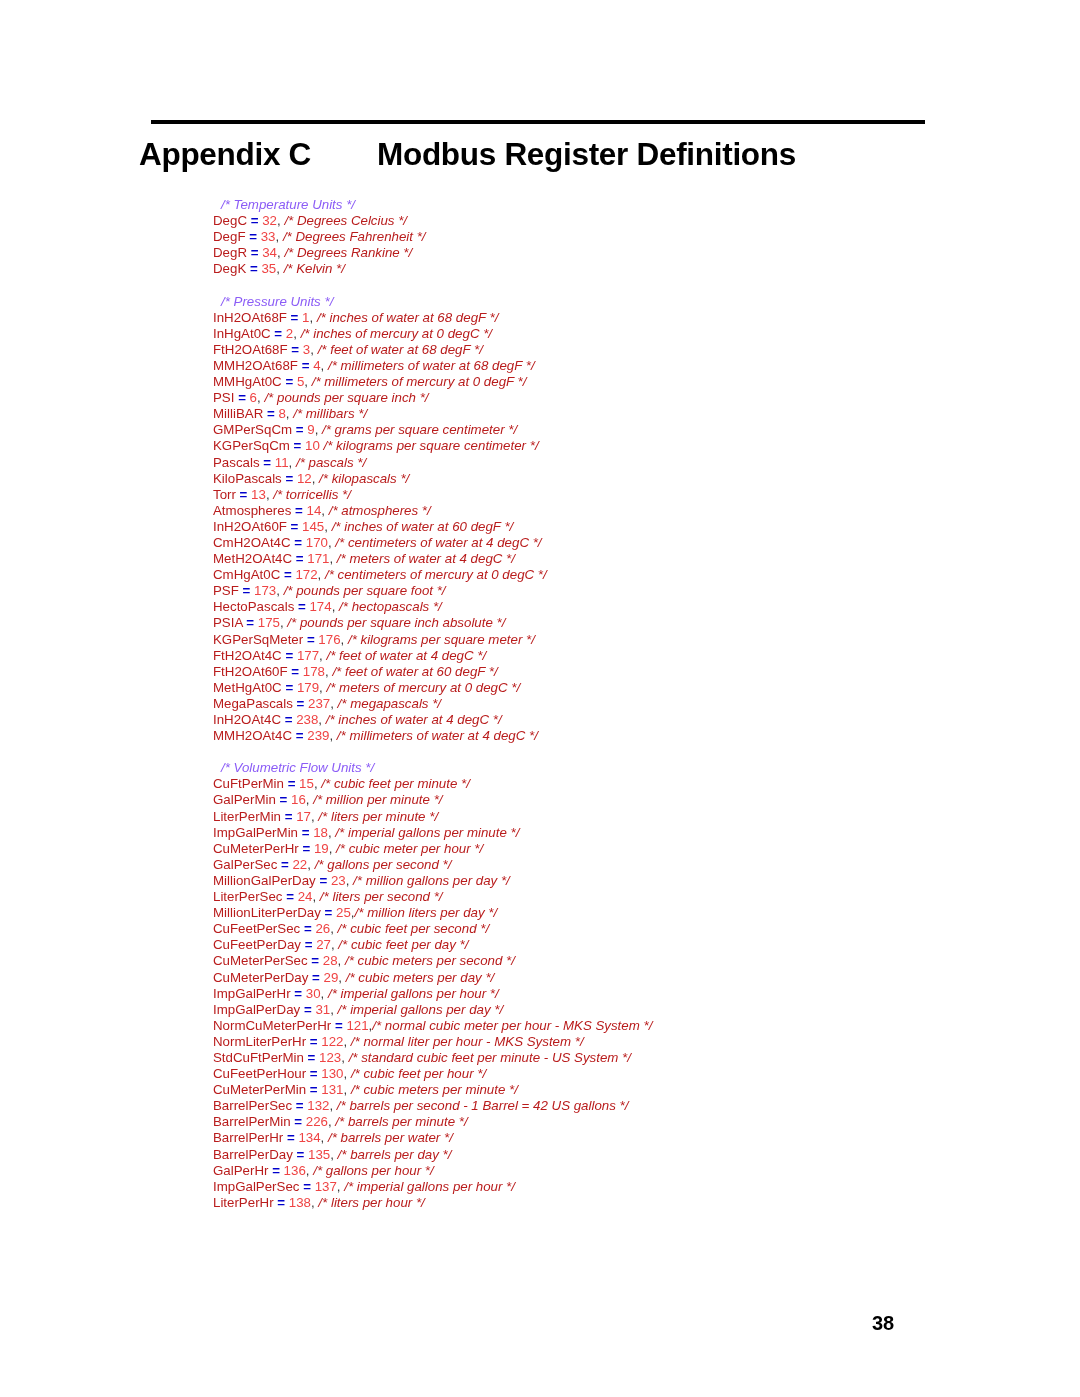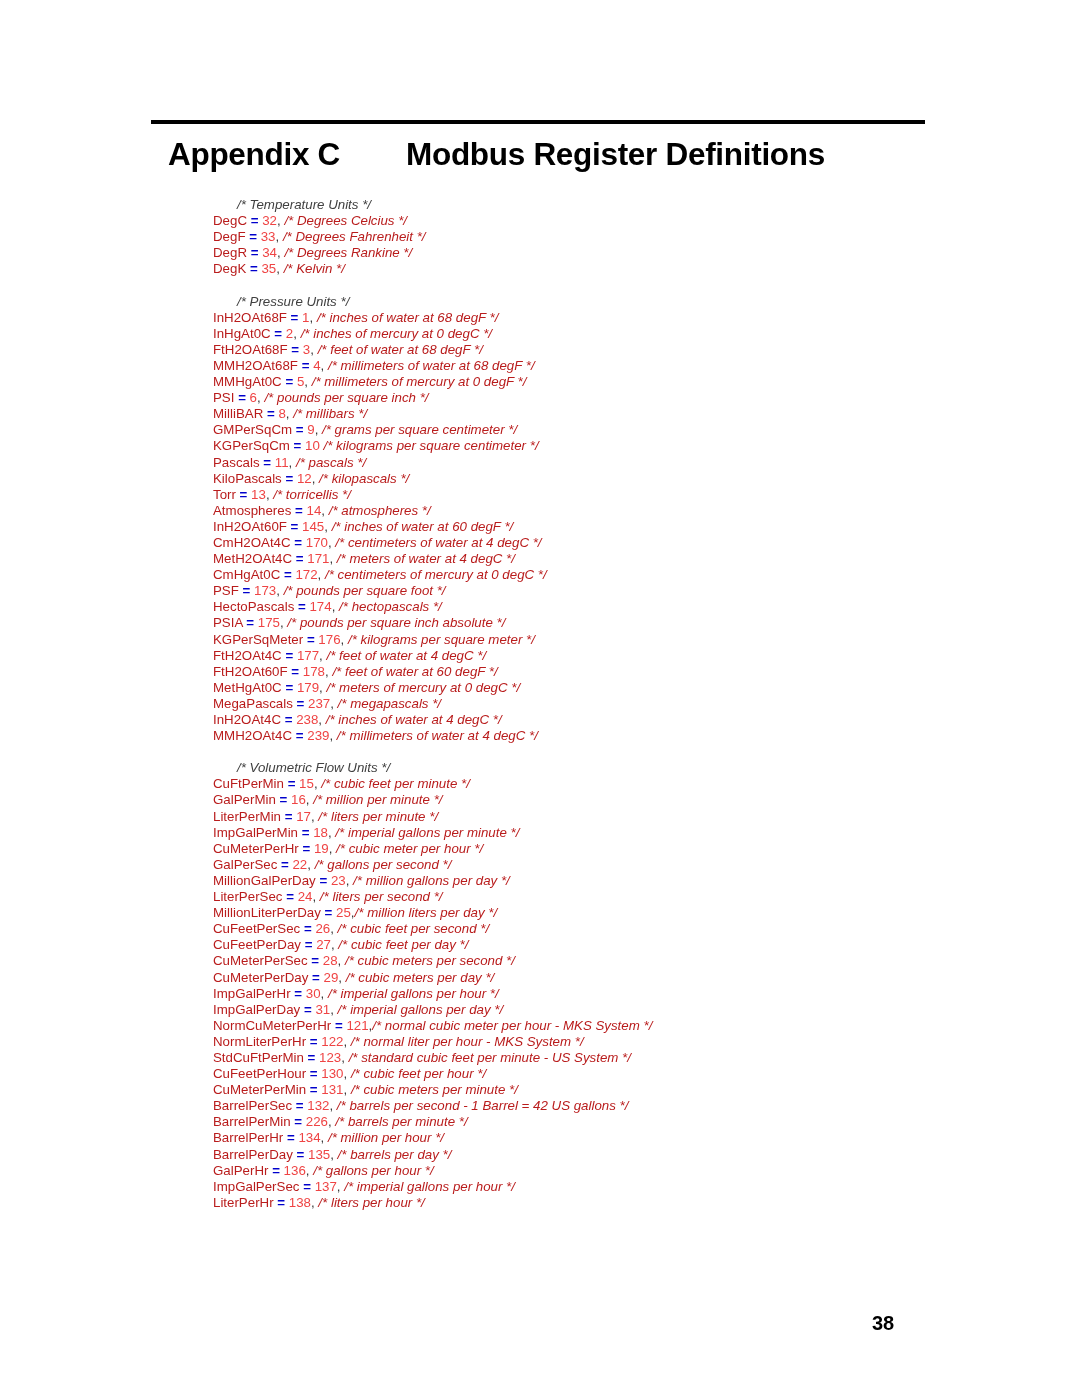--- a/index.html
+++ b/index.html
@@ -27,21 +27,21 @@
     position: absolute;
     left: 151px;
     top: 120px;
     width: 774px;
     height: 4px;
     background: #000000;
   }
 
   .chapter-title {
     position: absolute;
-    left: 168px;
+    left: 139px;
     top: 134px;
     width: 780px;
     font-size: 31.5px;
     font-weight: bold;
     letter-spacing: -0.3px;
     color: #000000;
     white-space: nowrap;
     line-height: 40px;
   }
   .chapter-title .title-label { }
@@ -64,23 +64,23 @@
 
   .code-line {
     height: 16.1px;
     white-space: pre;
   }
   .code-line.blank {
     height: 16.1px;
   }
 
   .section-comment {
-    margin-left: 24px;
+    margin-left: 8px;
     font-style: italic;
-    color: #404040;
+    color: #8b5cf6;
     white-space: pre;
     height: 16.1px;
   }
 
   .ident {
     color: #b91c1c;
   }
   .eq {
     color: #0000cc;
     font-weight: bold;
@@ -171,21 +171,21 @@
       <div class="code-line"><span class="ident">CuMeterPerDay</span> <span class="eq">=</span> <span class="num">29</span><span class="punc">,</span> <span class="cmt">/* cubic meters per day */</span></div>
       <div class="code-line"><span class="ident">ImpGalPerHr</span> <span class="eq">=</span> <span class="num">30</span><span class="punc">,</span> <span class="cmt">/* imperial gallons per hour */</span></div>
       <div class="code-line"><span class="ident">ImpGalPerDay</span> <span class="eq">=</span> <span class="num">31</span><span class="punc">,</span> <span class="cmt">/* imperial gallons per day */</span></div>
       <div class="code-line"><span class="ident">NormCuMeterPerHr</span> <span class="eq">=</span> <span class="num">121</span><span class="punc">,</span><span class="cmt">/* normal cubic meter per hour - MKS System */</span></div>
       <div class="code-line"><span class="ident">NormLiterPerHr</span> <span class="eq">=</span> <span class="num">122</span><span class="punc">,</span> <span class="cmt">/* normal liter per hour - MKS System */</span></div>
       <div class="code-line"><span class="ident">StdCuFtPerMin</span> <span class="eq">=</span> <span class="num">123</span><span class="punc">,</span> <span class="cmt">/* standard cubic feet per minute - US System */</span></div>
       <div class="code-line"><span class="ident">CuFeetPerHour</span> <span class="eq">=</span> <span class="num">130</span><span class="punc">,</span> <span class="cmt">/* cubic feet per hour */</span></div>
       <div class="code-line"><span class="ident">CuMeterPerMin</span> <span class="eq">=</span> <span class="num">131</span><span class="punc">,</span> <span class="cmt">/* cubic meters per minute */</span></div>
       <div class="code-line"><span class="ident">BarrelPerSec</span> <span class="eq">=</span> <span class="num">132</span><span class="punc">,</span> <span class="cmt">/* barrels per second - 1 Barrel = 42 US gallons */</span></div>
       <div class="code-line"><span class="ident">BarrelPerMin</span> <span class="eq">=</span> <span class="num">226</span><span class="punc">,</span> <span class="cmt">/* barrels per minute */</span></div>
-      <div class="code-line"><span class="ident">BarrelPerHr</span> <span class="eq">=</span> <span class="num">134</span><span class="punc">,</span> <span class="cmt">/* million per hour */</span></div>
+      <div class="code-line"><span class="ident">BarrelPerHr</span> <span class="eq">=</span> <span class="num">134</span><span class="punc">,</span> <span class="cmt">/* barrels per water */</span></div>
       <div class="code-line"><span class="ident">BarrelPerDay</span> <span class="eq">=</span> <span class="num">135</span><span class="punc">,</span> <span class="cmt">/* barrels per day */</span></div>
       <div class="code-line"><span class="ident">GalPerHr</span> <span class="eq">=</span> <span class="num">136</span><span class="punc">,</span> <span class="cmt">/* gallons per hour */</span></div>
       <div class="code-line"><span class="ident">ImpGalPerSec</span> <span class="eq">=</span> <span class="num">137</span><span class="punc">,</span> <span class="cmt">/* imperial gallons per hour */</span></div>
       <div class="code-line"><span class="ident">LiterPerHr</span> <span class="eq">=</span> <span class="num">138</span><span class="punc">,</span> <span class="cmt">/* liters per hour */</span></div>
     </div>
 
   <div class="page-number">38</div>
 
 </div>
 

